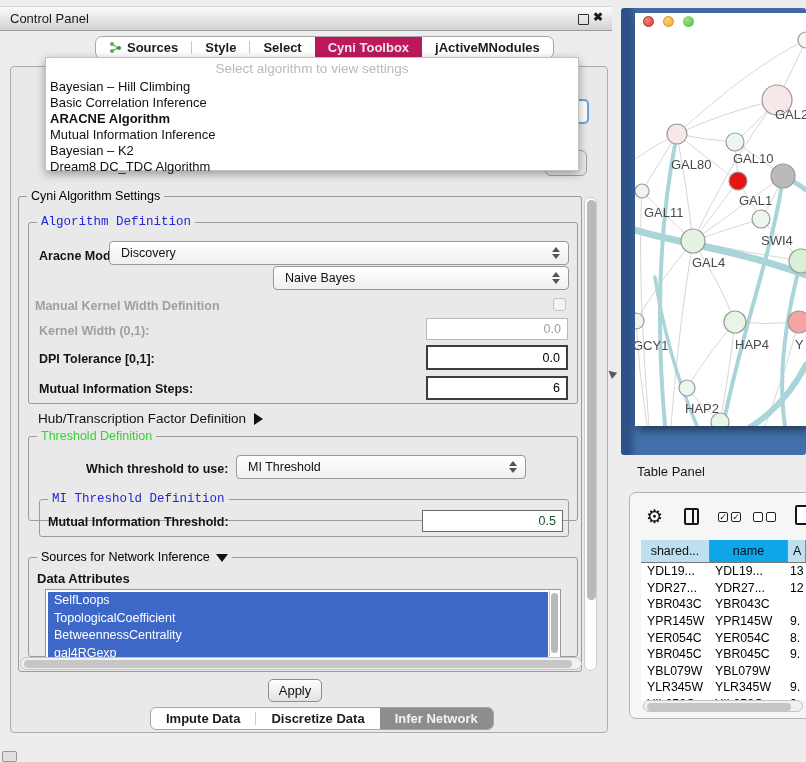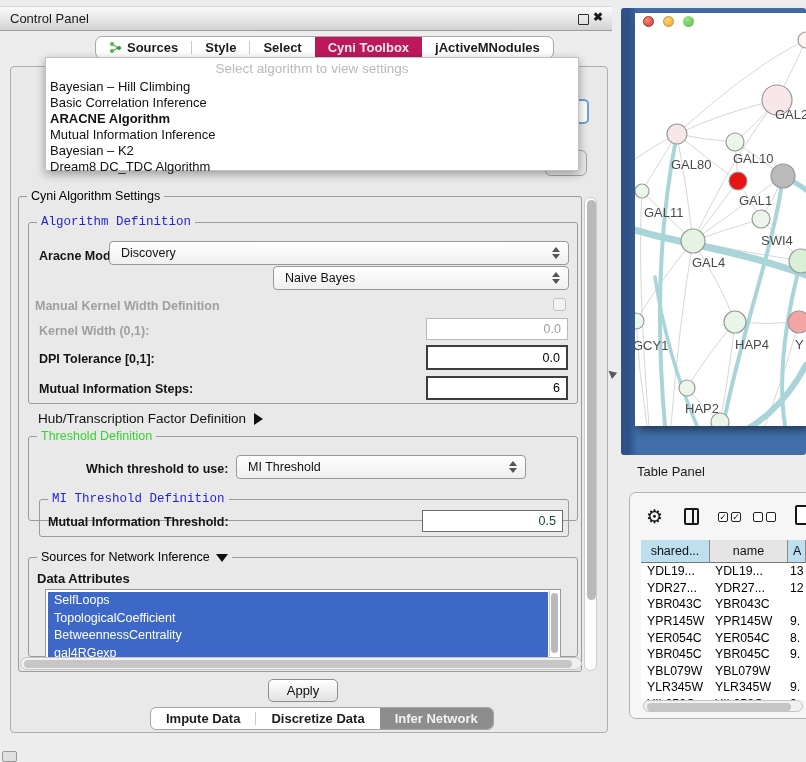--- a/index.html
+++ b/index.html
@@ -201,21 +201,21 @@
 </div>
 
 <div class="abs vscroll" style="left:584px;top:197px;width:13px;height:474px">
   <div class="vthumb" style="left:1.5px;top:2px;width:9px;height:400px"></div>
 </div>
 
 <div class="abs hscroll" style="left:20px;top:657px;width:562px;height:13px">
   <div class="hthumb" style="left:3px;top:1.5px;width:548px;height:8px"></div>
 </div>
 
-<div class="abs btn" style="left:268px;top:679px;width:70px;height:23px">Apply</div>
+<div class="abs btn" style="left:268px;top:679px;width:54px;height:23px">Apply</div>
 
 <div class="abs bottabs">
   <div class="btab">
       <span>Impute Data</span>
     </div>
   <div class="tsep"></div>
   <div class="btab">
       <span>Discretize Data</span>
     </div>
   <div class="btab sel">
@@ -316,21 +316,21 @@
   </div>
 <div class="abs cb" style="left:718px;top:512px">✓</div>
 <div class="abs cb" style="left:731px;top:512px">✓</div>
 <div class="abs cb" style="left:753px;top:512px"></div>
 <div class="abs cb" style="left:766px;top:512px"></div>
 <div class="abs pageic" style="left:795px;top:505px"></div>
 
 <div class="abs tbl">
   <div class="thead">
     <div class="th" style="width:68px;background:#bedfee">shared...</div>
-    <div class="th" style="width:77px;background:#e5e5e5">name</div>
+    <div class="th" style="width:77px;background:#0ea5e9">name</div>
     <div class="th" style="flex:1;background:#bedfee;justify-content:flex-start;padding-left:5px">A</div>
   </div>
   <div class="trow">
       <div class="td" style="width:62px">YDL19...</div>
       <div class="td" style="width:71px">YDL19...</div>
       <div class="td" style="flex:1;padding-left:4px">13</div>
     </div>
   <div class="trow">
       <div class="td" style="width:62px">YDR27...</div>
       <div class="td" style="width:71px">YDR27...</div>

